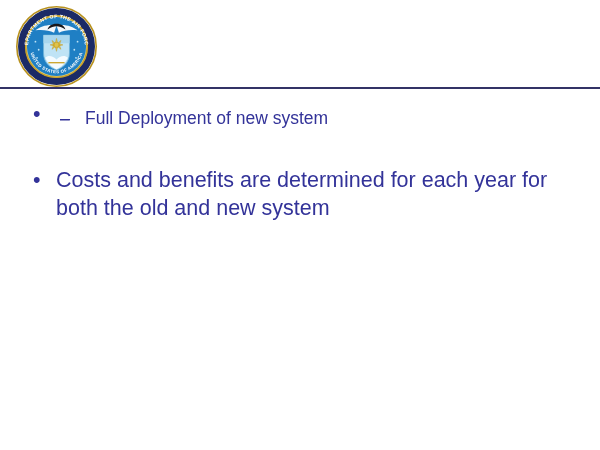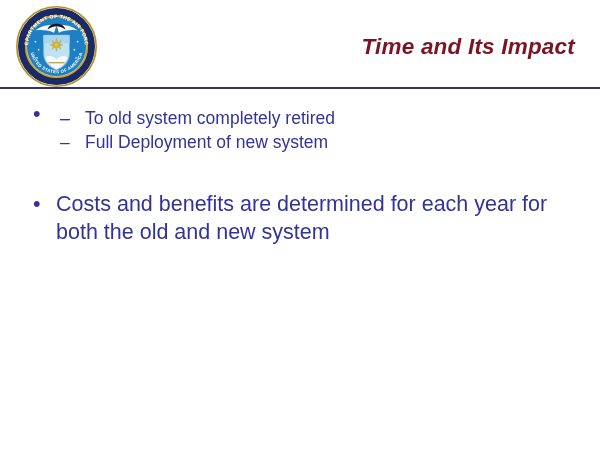--- a/index.html
+++ b/index.html
@@ -153,37 +153,35 @@
         <path d="M 44.5,42.5 L 48,45.5 L 46.2,47.3 Z"></path>
         <path d="M 55.5,42.5 L 52,45.5 L 53.8,47.3 Z"></path>
         <path d="M 44.5,53.5 L 48,50.5 L 46.2,48.7 Z"></path>
         <path d="M 55.5,53.5 L 52,50.5 L 53.8,48.7 Z"></path>
       </g>
 
       <path d="M 40,70 L 60,70" stroke="#c9a227" stroke-width="1.6"></path>
     </svg>
   </div>
 
-  <div class="slide-title">Time and Its Impact</div>
 
   <div class="header-rule"></div>
 
   <div class="body-area">
 
     <div class="bullet-l1">
       <span class="marker">•</span>
     </div>
 
     <div class="group-l2">
       <div class="bullet-l2">
         <span class="marker">–</span>
       </div>
       <div class="bullet-l2">
         <span class="marker">–</span>
-        <span>To old system completely retired</span>
       </div>
       <div class="bullet-l2">
         <span class="marker">–</span>
         <span>Full Deployment of new system</span>
       </div>
     </div>
 
     <div class="gap"></div>
 
     <div class="bullet-l1">

